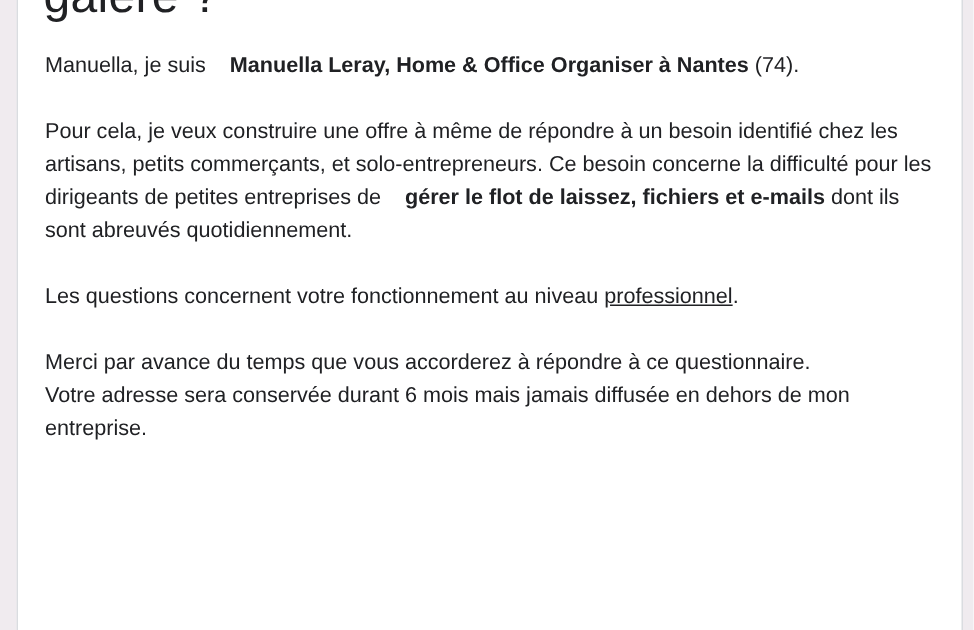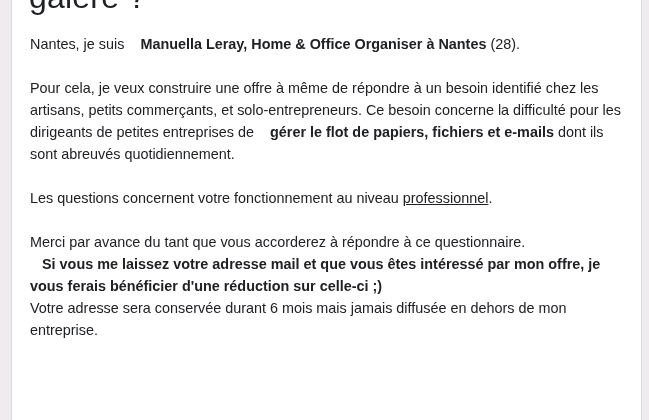--- a/index.html
+++ b/index.html
@@ -40,23 +40,22 @@
     .desc .gap { height: 22px; }
     .desc b { font-weight: 700; padding-left: 12px; }
     .desc u { text-decoration: underline; margin-top: 29px; }
   </style>
 </head>
 <body>
 
 <div class="card">
   <h1 class="title">galère ?</h1>
   <div class="desc">
-    <p><span>Nantes, je suis </span><b>Manuella Leray, Home &amp; Office Organiser à Nantes</b><span> (28).</span></p>
+    <p><span>Manuella, je suis </span><b>Manuella Leray, Home &amp; Office Organiser à Nantes</b><span> (74).</span></p>
     <div class="gap"></div>
-    <p><span>Pour cela, je veux construire une offre à même de répondre à un besoin identifié chez les artisans, petits commerçants, et solo-entrepreneurs. Ce besoin concerne la difficulté pour les dirigeants de petites entreprises de </span><b>gérer le flot de papiers, fichiers et e-mails</b><span> dont ils sont abreuvés quotidiennement.</span></p>
+    <p><span>Pour cela, je veux construire une offre à même de répondre à un besoin identifié chez les artisans, petits commerçants, et solo-entrepreneurs. Ce besoin concerne la difficulté pour les dirigeants de petites entreprises de </span><b>gérer le flot de laissez, fichiers et e-mails</b><span> dont ils sont abreuvés quotidiennement.</span></p>
     <div class="gap"></div>
     <p><span>Les questions concernent votre fonctionnement au niveau </span><u>professionnel</u><span>.</span></p>
     <div class="gap"></div>
-    <p>Merci par avance du tant que vous accorderez à répondre à ce questionnaire.</p>
-    <p><b>Si vous me laissez votre adresse mail et que vous êtes intéressé par mon offre, je vous ferais bénéficier d'une réduction sur celle-ci ;)</b></p>
+    <p>Merci par avance du temps que vous accorderez à répondre à ce questionnaire.</p>
     <p>Votre adresse sera conservée durant 6 mois mais jamais diffusée en dehors de mon entreprise.</p>
   </div>
 </div>
 
 </body></html>

